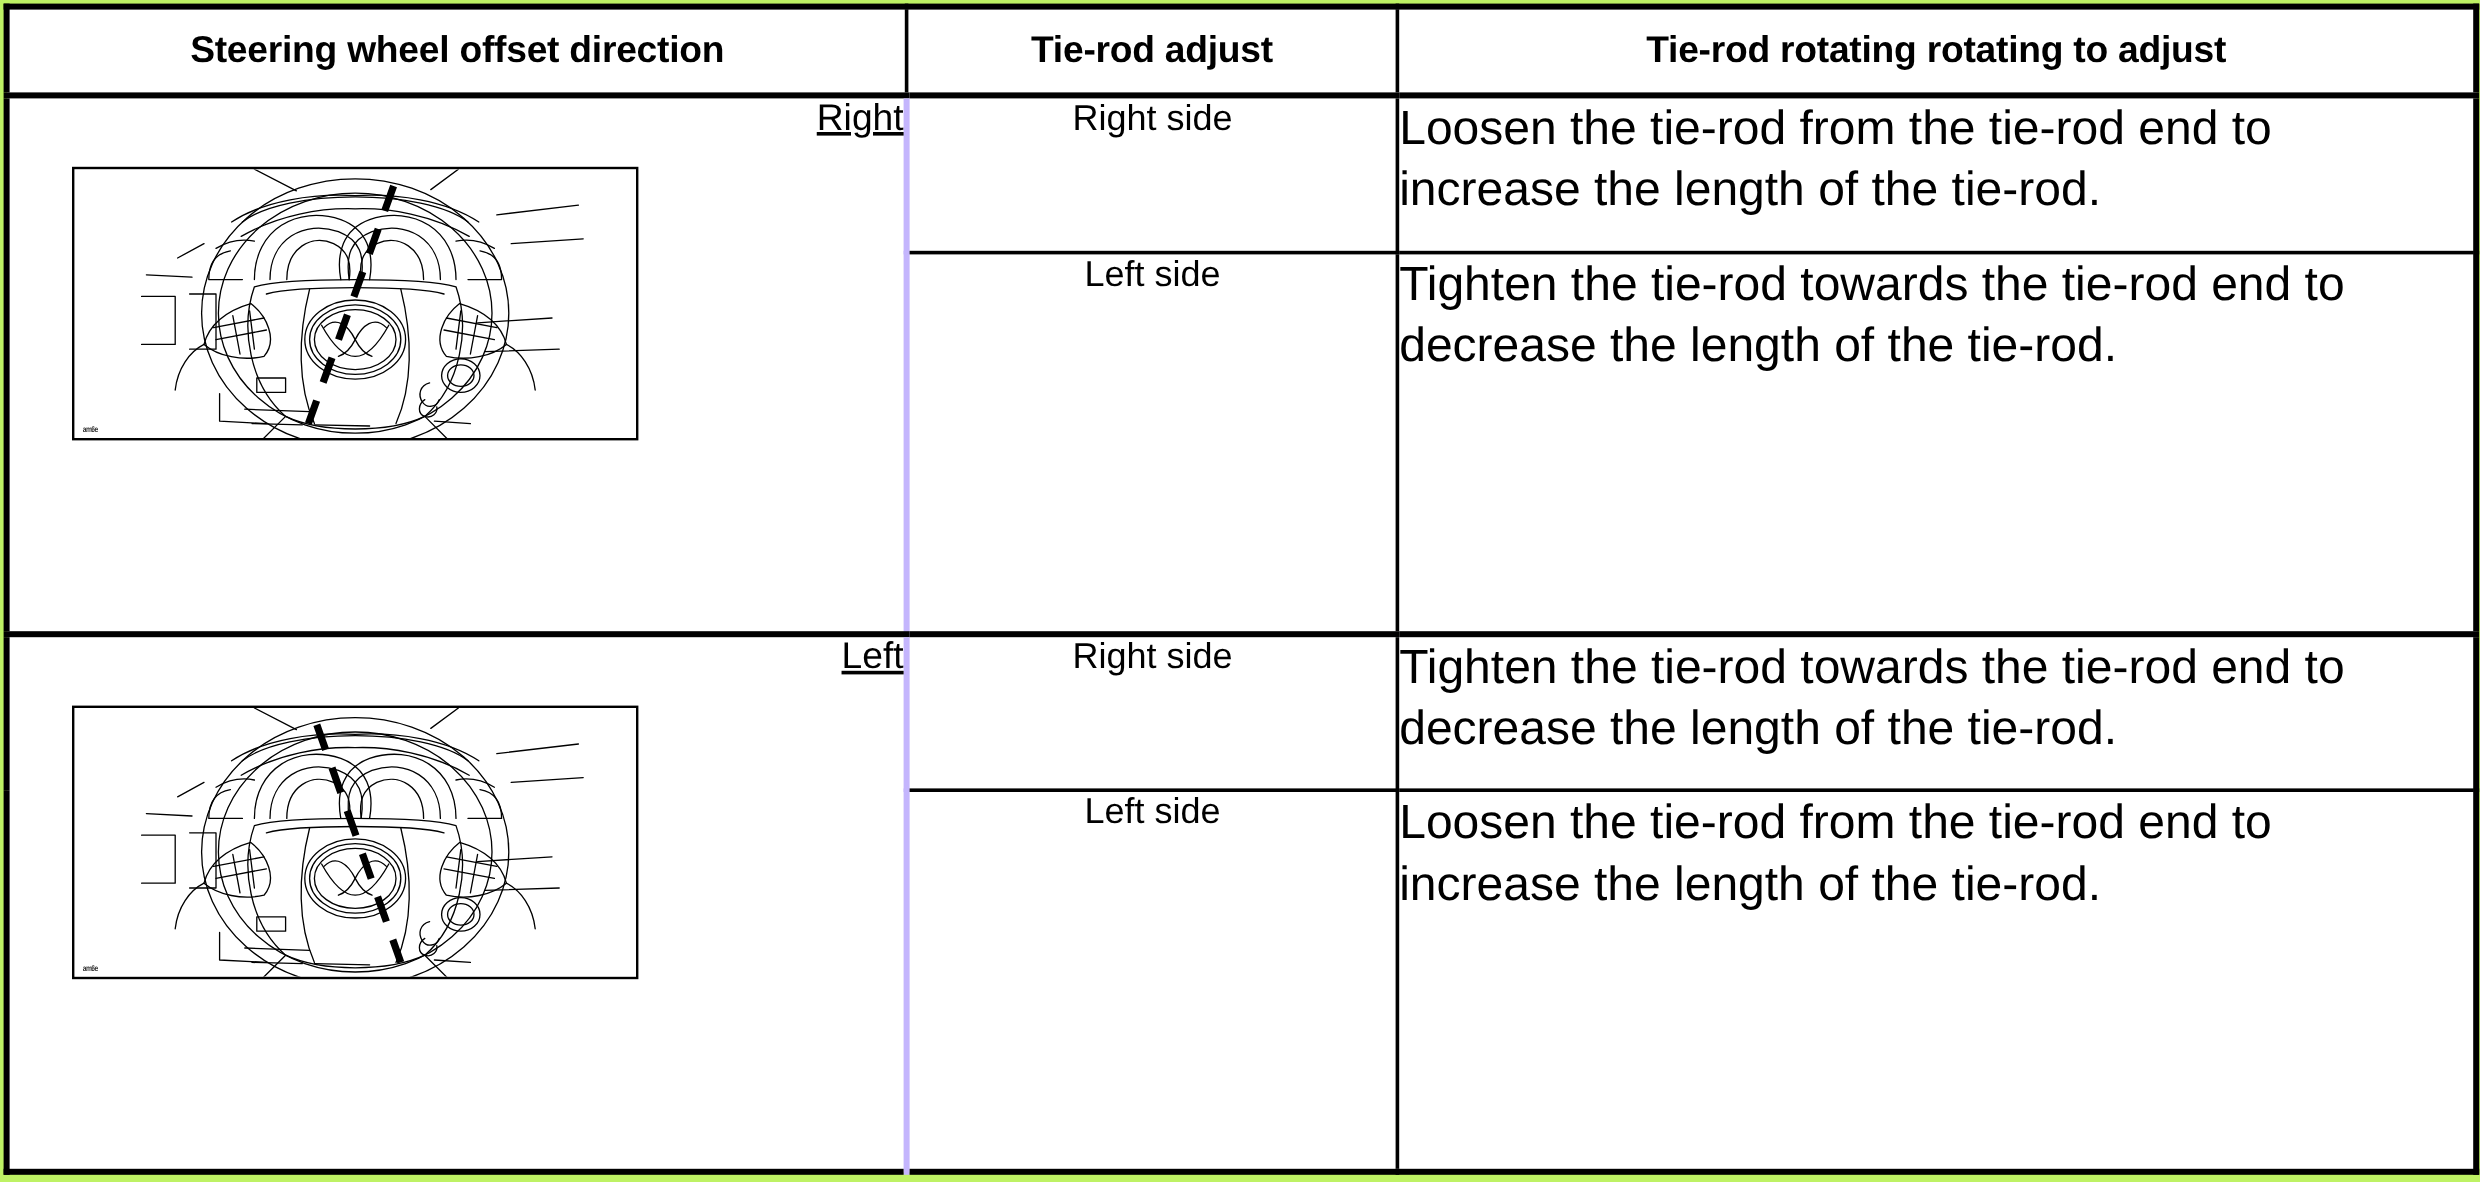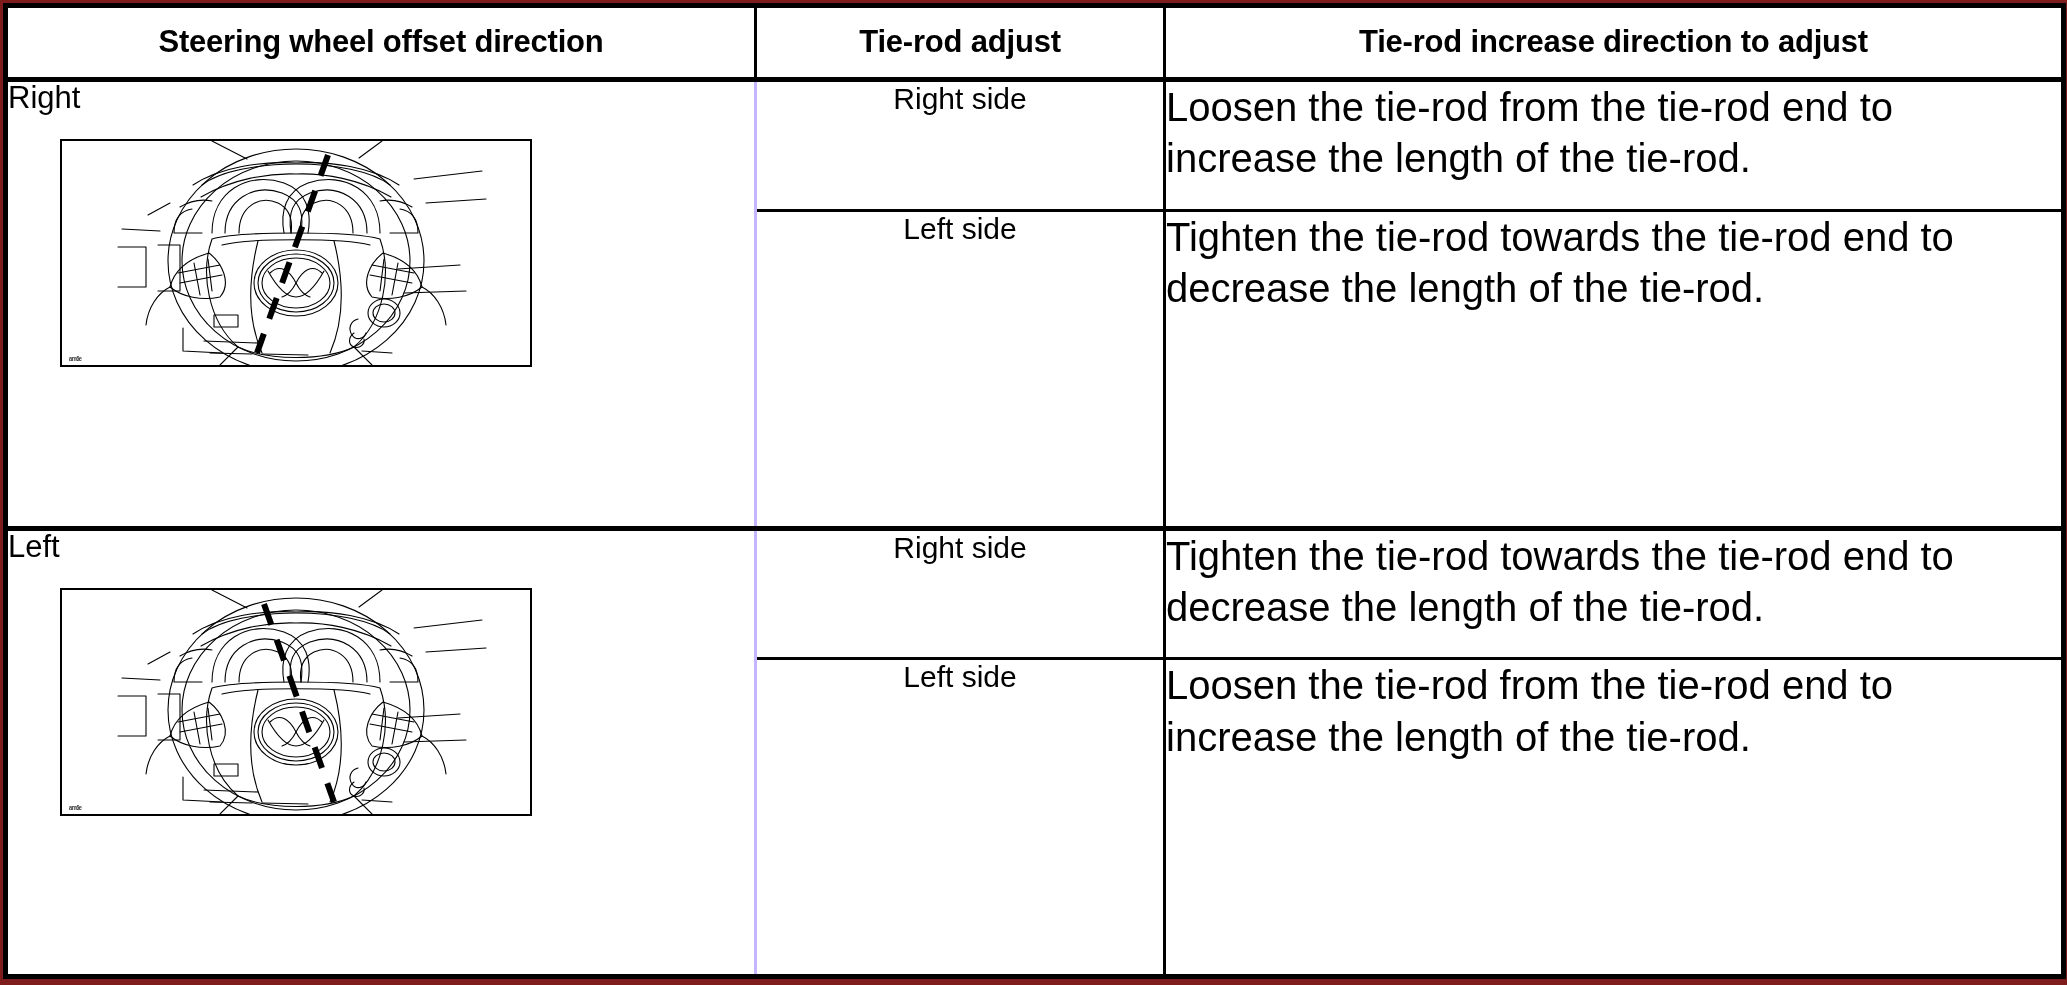--- a/index.html
+++ b/index.html
@@ -11,21 +11,21 @@
   body {
     font-family: "Liberation Sans", sans-serif;
     color: #000000;
     -webkit-font-smoothing: antialiased;
   }
 
   .sheet {
     position: relative;
     width: 2067px;
     height: 985px;
-    background: #7f1d1d;
+    background: #bef264;
     overflow: hidden;
   }
 
   
   .spec-table {
     position: absolute;
     left: 3px;
     top: 3px;
     width: 2058px;
     height: 976px;
@@ -55,24 +55,25 @@
     font-weight: bold;
     font-size: 31px;
     letter-spacing: -0.2px;
     line-height: 1.1;
     white-space: nowrap;
   }
   .hdr-row th.last { border-right: none; }
 
   
   .cell-offset {
-    border-right: 3px solid #c4b5fd;
+    border-right: 5px solid #c4b5fd;
     border-bottom: 5px solid #000;
-    text-align: left;
+    text-align: right;
     padding-top: 18px;
+    text-decoration: underline;
   }
   .cell-offset.lastblock { border-bottom: none; }
 
   .cell-adjust {
     border-right: 3px solid #000;
     text-align: center;
     font-size: 30px;
     padding-top: 22px;
     height: 115px;
   }
@@ -140,21 +141,21 @@
   <table class="spec-table">
     <colgroup>
       <col class="c1">
         <col class="c2">
         <col class="c3">
     </colgroup>
     <thead>
       <tr class="hdr-row">
         <th>Steering wheel offset direction</th>
         <th>Tie-rod adjust</th>
-        <th class="last">Tie-rod increase direction to adjust</th>
+        <th class="last">Tie-rod rotating rotating to adjust</th>
       </tr>
     </thead>
     <tbody>
 
       <tr>
         <td class="cell-offset" rowspan="2">
           <div class="offset-label">Right</div>
           <div class="illus-frame">
             <svg viewBox="0 0 468 224" xmlns="http://www.w3.org/2000/svg" aria-hidden="true">
               <g fill="none" stroke="#000" stroke-width="1.1" stroke-linejoin="round" stroke-linecap="round">

